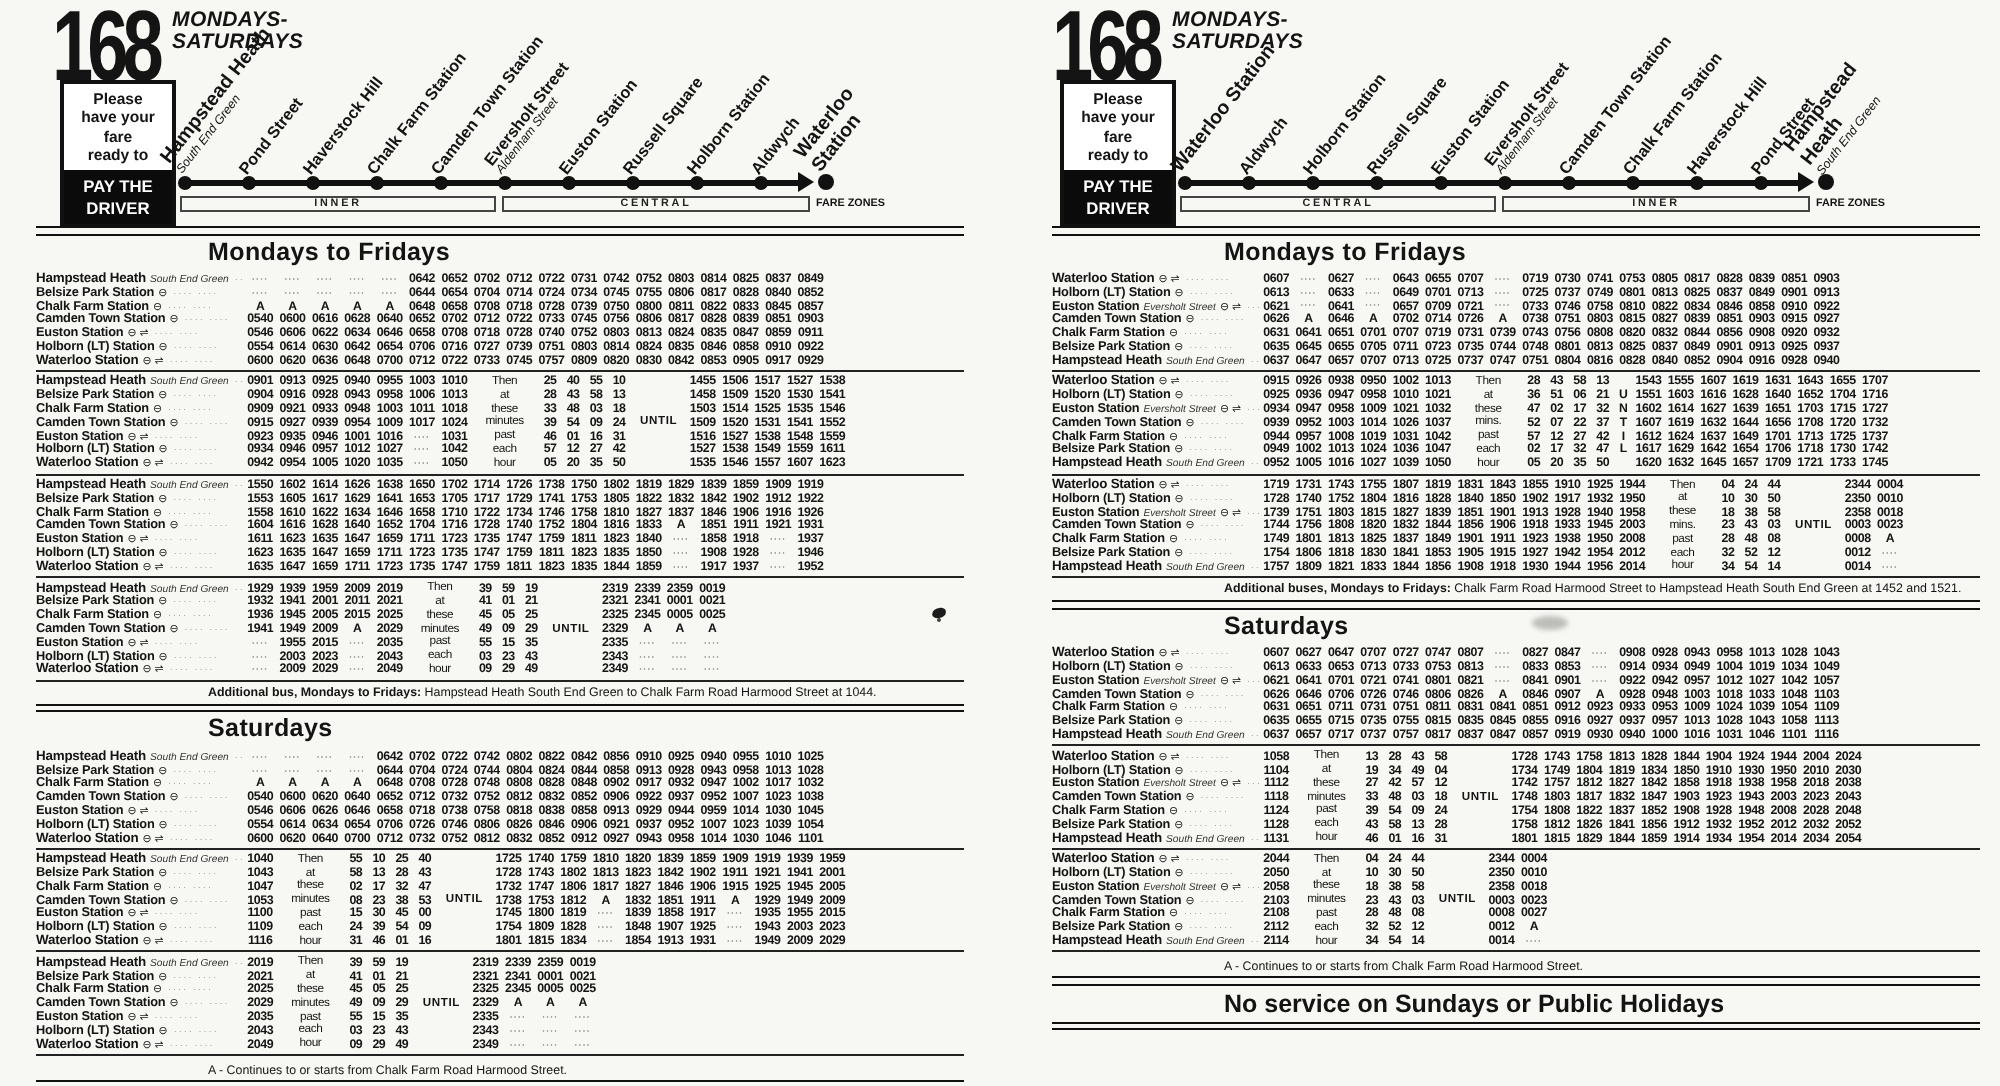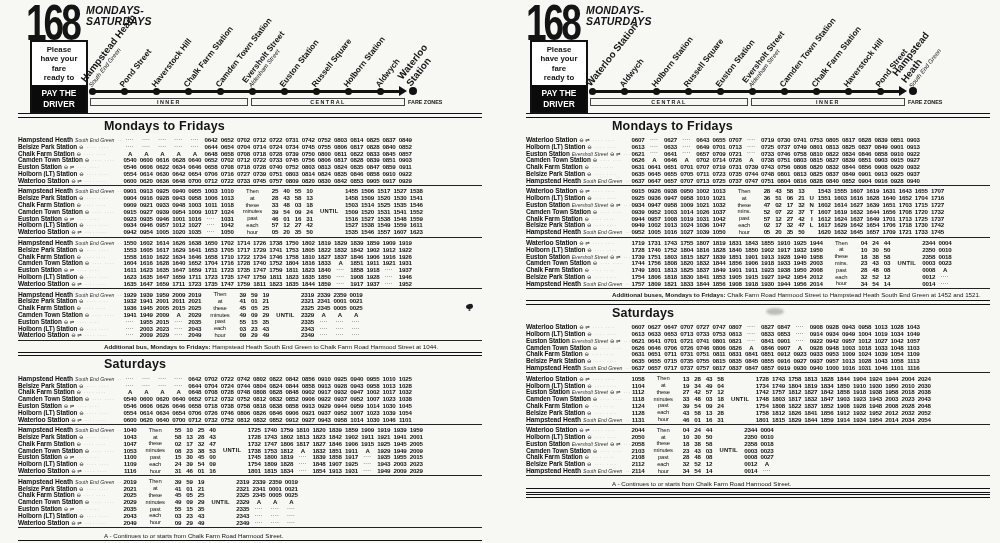--- a/index.html
+++ b/index.html
@@ -2400,16 +2400,17 @@
             <span class="c min" style="width: 11.5px;">54</span>
             <span class="c min" style="width: 11.5px;">14</span>
             <span class="c blank" style="width: 28px;"></span>
             <span class="c time" style="width: 16.2px;">0014</span>
             <span class="c dots" style="width: 16.2px;">····</span>
           </div>
         </div>
       </div>
       <div class="ftn">A  -  Continues to or starts from Chalk Farm Road Harmood Street.</div>
       <div class="dbl"></div>
+      <div class="nosvc">No service on Sundays or Public Holidays</div>
       <div class="dbl"></div>
     </div>
   <div class="smudge"></div>
 </div>
 
 </body></html>

